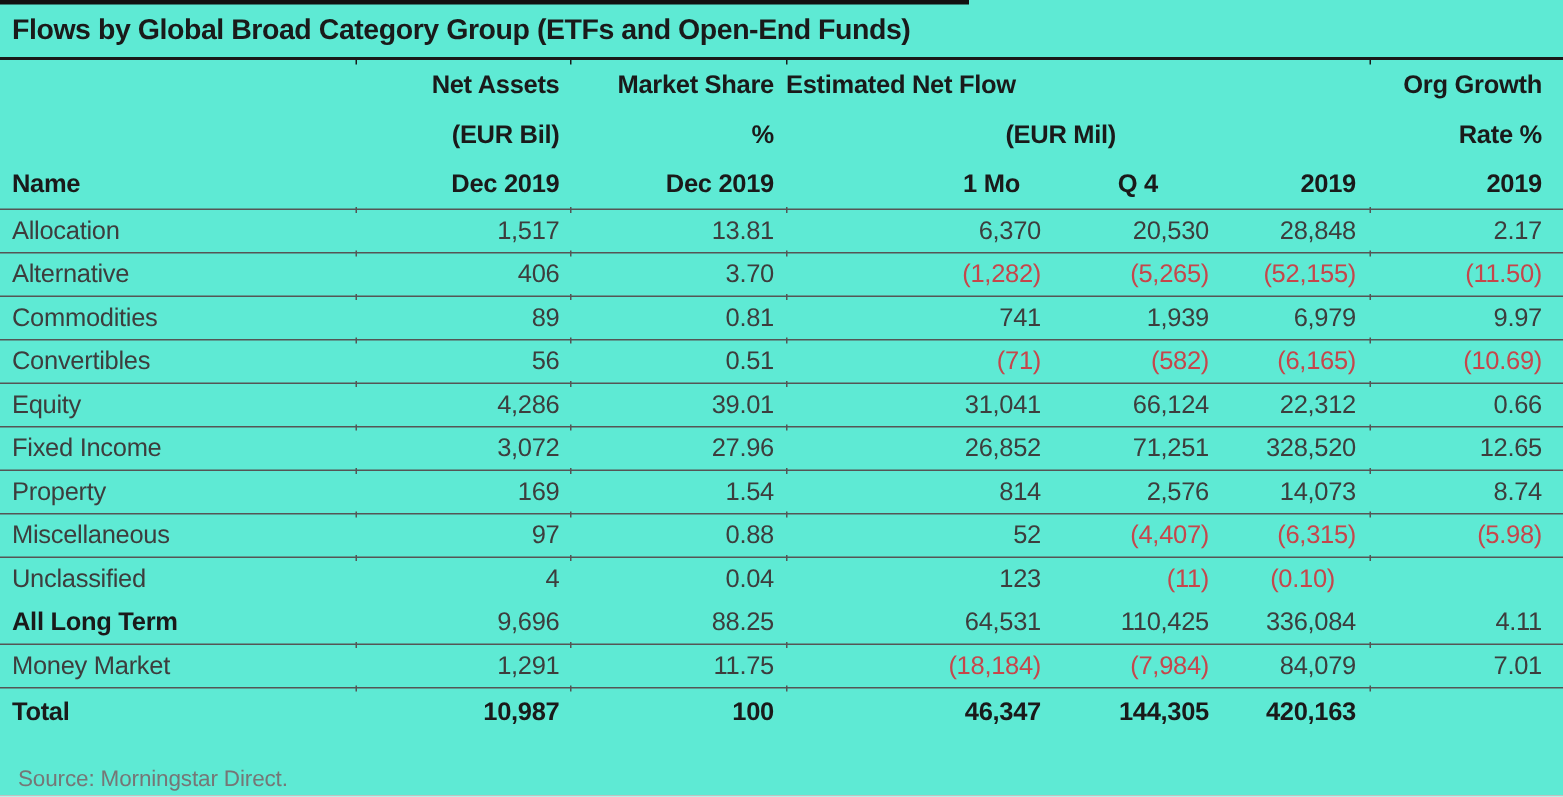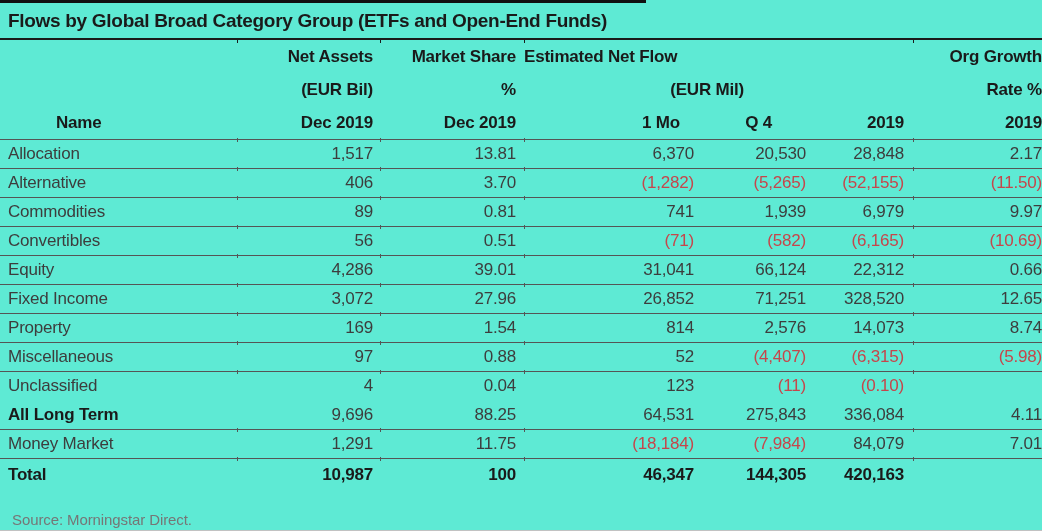--- a/index.html
+++ b/index.html
@@ -17,28 +17,28 @@
   
   .grid { display:grid; grid-template-columns:229px 144px 143px 178px 112px 98px 1fr; }
   .thead { position:relative; border-bottom:1px solid #555; }
   .th {
     font-size:17px; font-weight:bold; color:#1a1a1a; line-height:33px; height:33px;
     white-space:nowrap; overflow:visible;
   }
   .r { text-align:right; }
   .l { text-align:left; }
   .r1 { grid-row:1; } .r2 { grid-row:2;text-align:right; } .r3 { grid-row:3; }
-  .c1{grid-column:1;margin-left:48px;} .c2{grid-column:2;} .c3{grid-column:3;} .c4{grid-column:4;}
+  .c1{grid-column:1;} .c2{grid-column:2;} .c3{grid-column:3;} .c4{grid-column:4;}
   .c5{grid-column:5;} .c6{grid-column:6;} .c7{grid-column:7;}
   .c46 { grid-column:4/7; padding-left:8px; }
   .c45 { grid-column:4/6; padding-right:62px; }
   .pad-name { padding-left:8px; }
   .pad14 { padding-right:14px; }
   .pad34 { padding-right:34px; }
-  .last-col { }
+  .last-col { padding-right:14px; }
   
   .tr { position:relative; height:29px; border-bottom:1px solid #555; }
   .tr.noline { border-bottom:none; }
   .td {
     font-size:17px; color:#3d3d3d; line-height:28px; height:28px; white-space:nowrap;
   }
   .name { text-align:left; padding-left:8px; }
   .num  { text-align:right; }
   .neg  { color:var(--neg, #C6464B); }
   .tr.longterm .name { font-weight:bold; color:#1a1a1a; }
@@ -204,21 +204,21 @@
       <div class="td num">0.04</div>
       <div class="td num">123</div>
       <div class="td num neg">(11)</div>
       <div class="td num last-col neg">(0.10)</div>
     </div>
     <div class="tr grid ruled longterm">
       <div class="td name">All Long Term</div>
       <div class="td num">9,696</div>
       <div class="td num">88.25</div>
       <div class="td num">64,531</div>
-      <div class="td num">275,843</div>
+      <div class="td num">110,425</div>
       <div class="td num">336,084</div>
       <div class="td num last-col">4.11</div>
     <i class="tick" style="left: 237px;"></i>
         <i class="tick" style="left: 380px;"></i>
         <i class="tick" style="left: 524px;"></i>
         <i class="tick" style="left: 913px;"></i>
       </div>
     <div class="tr grid ruled">
       <div class="td name">Money Market</div>
       <div class="td num">1,291</div>

